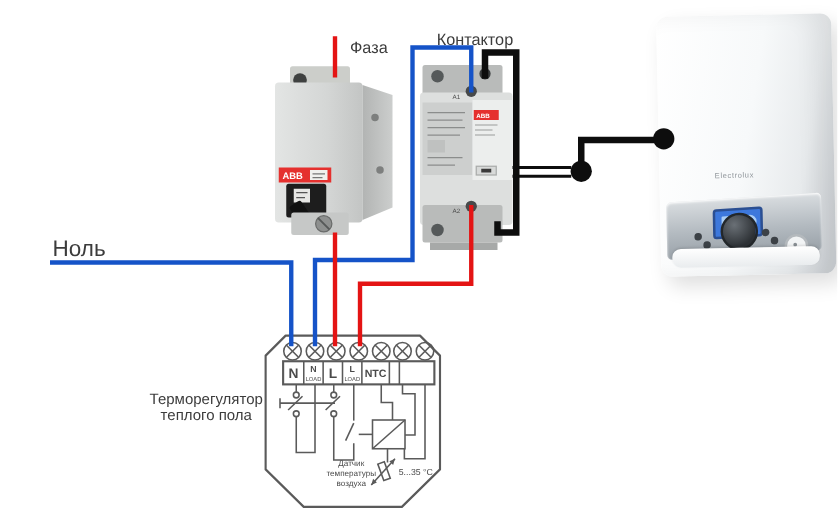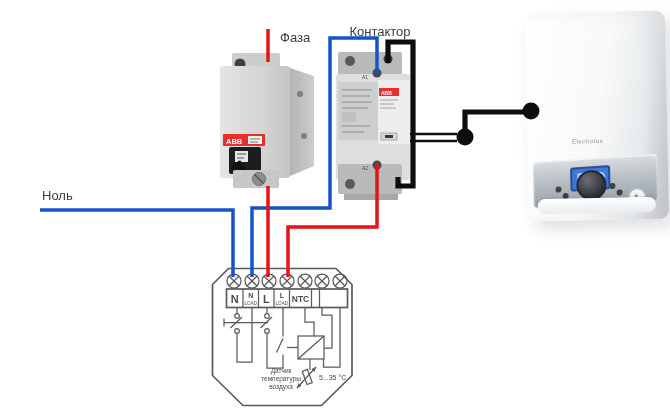--- a/index.html
+++ b/index.html
@@ -42,21 +42,22 @@
   #boiler .foot{position:absolute;left:9px;top:186px;width:118px;height:15px;border-radius:7px;
      background:linear-gradient(180deg,#ffffff,#e9ecee);box-shadow:0 -1px 2px rgba(0,0,0,0.12);}
 </style>
 </head>
 <body>
 
 <div id="canvas">
 
   <div class="lbl" style="left:280px;top:31px;font-size:13px;">Фаза</div>
   <div class="lbl center" style="left:342px;top:25px;width:76px;font-size:13px;">Контактор</div>
-  <div class="lbl" style="left:42px;top:189px;font-size:13px;">Ноль</div>
+  <div class="lbl" style="left:42px;top:189px;font-size:18px;">Ноль</div>
+  <div class="lbl center" style="left:108px;top:313px;width:114px;font-size:12px;">Терморегулятор теплого пола</div>
 
   <svg class="dev" style="left:218px;top:50px;" width="106" height="144" viewBox="0 0 106 144">
     <defs>
       <linearGradient id="gb1" x1="0" y1="0" x2="1" y2="0">
         <stop offset="0" stop-color="#e3e5e4"></stop>
           <stop offset="0.6" stop-color="#d4d6d5"></stop>
         <stop offset="1" stop-color="#c3c5c4"></stop>
       </linearGradient>
       <linearGradient id="gb2" x1="0" y1="0" x2="1" y2="0">
         <stop offset="0" stop-color="#b2b4b3"></stop>

